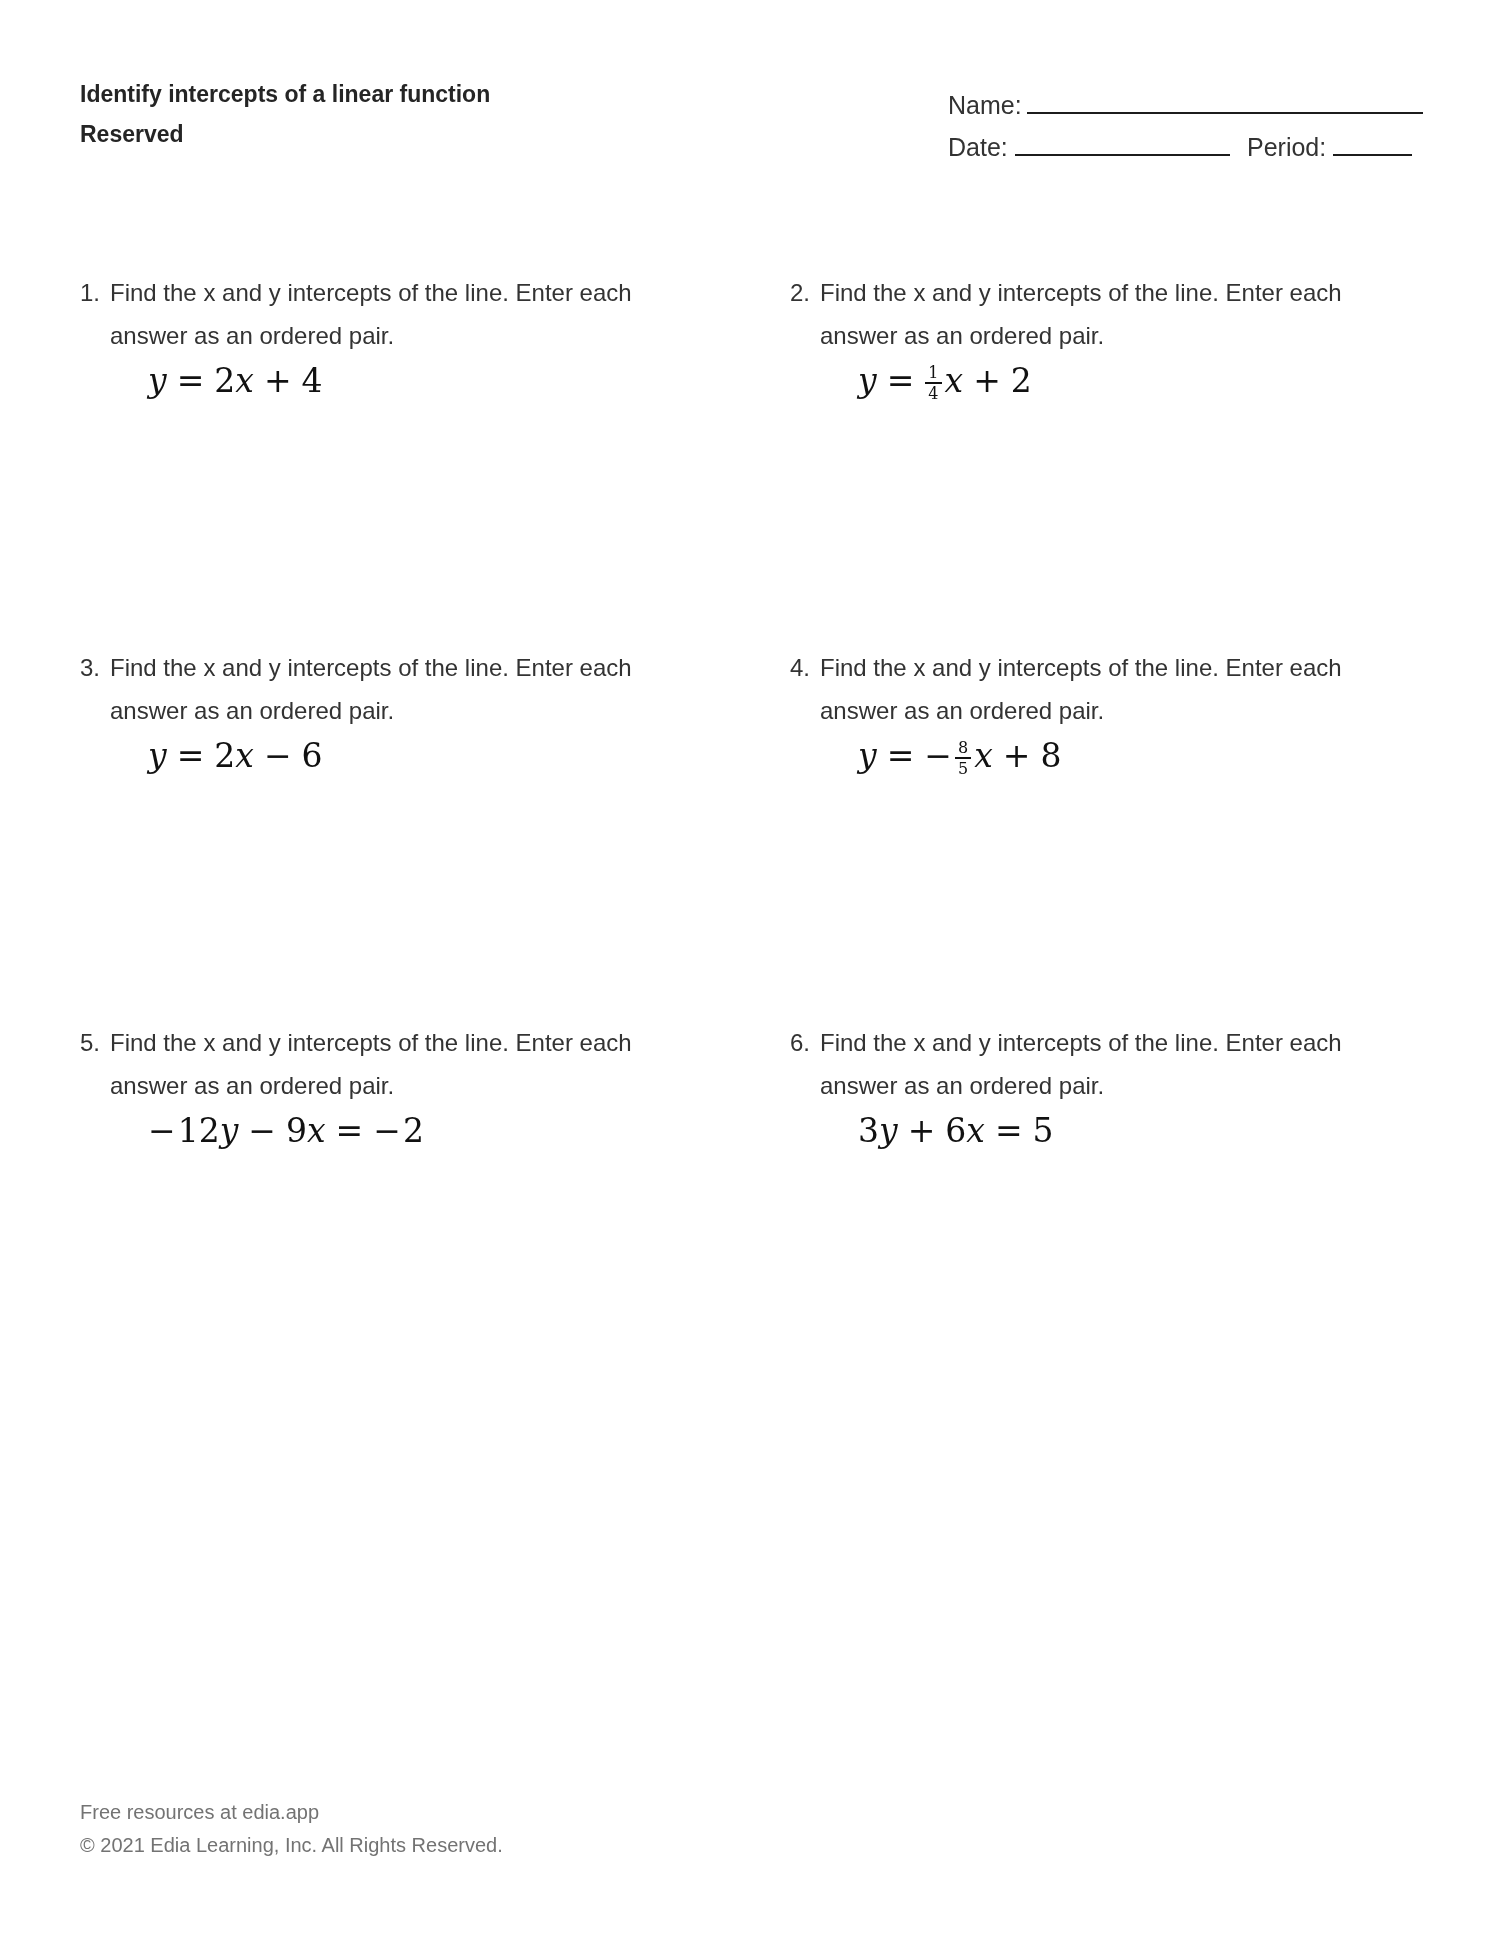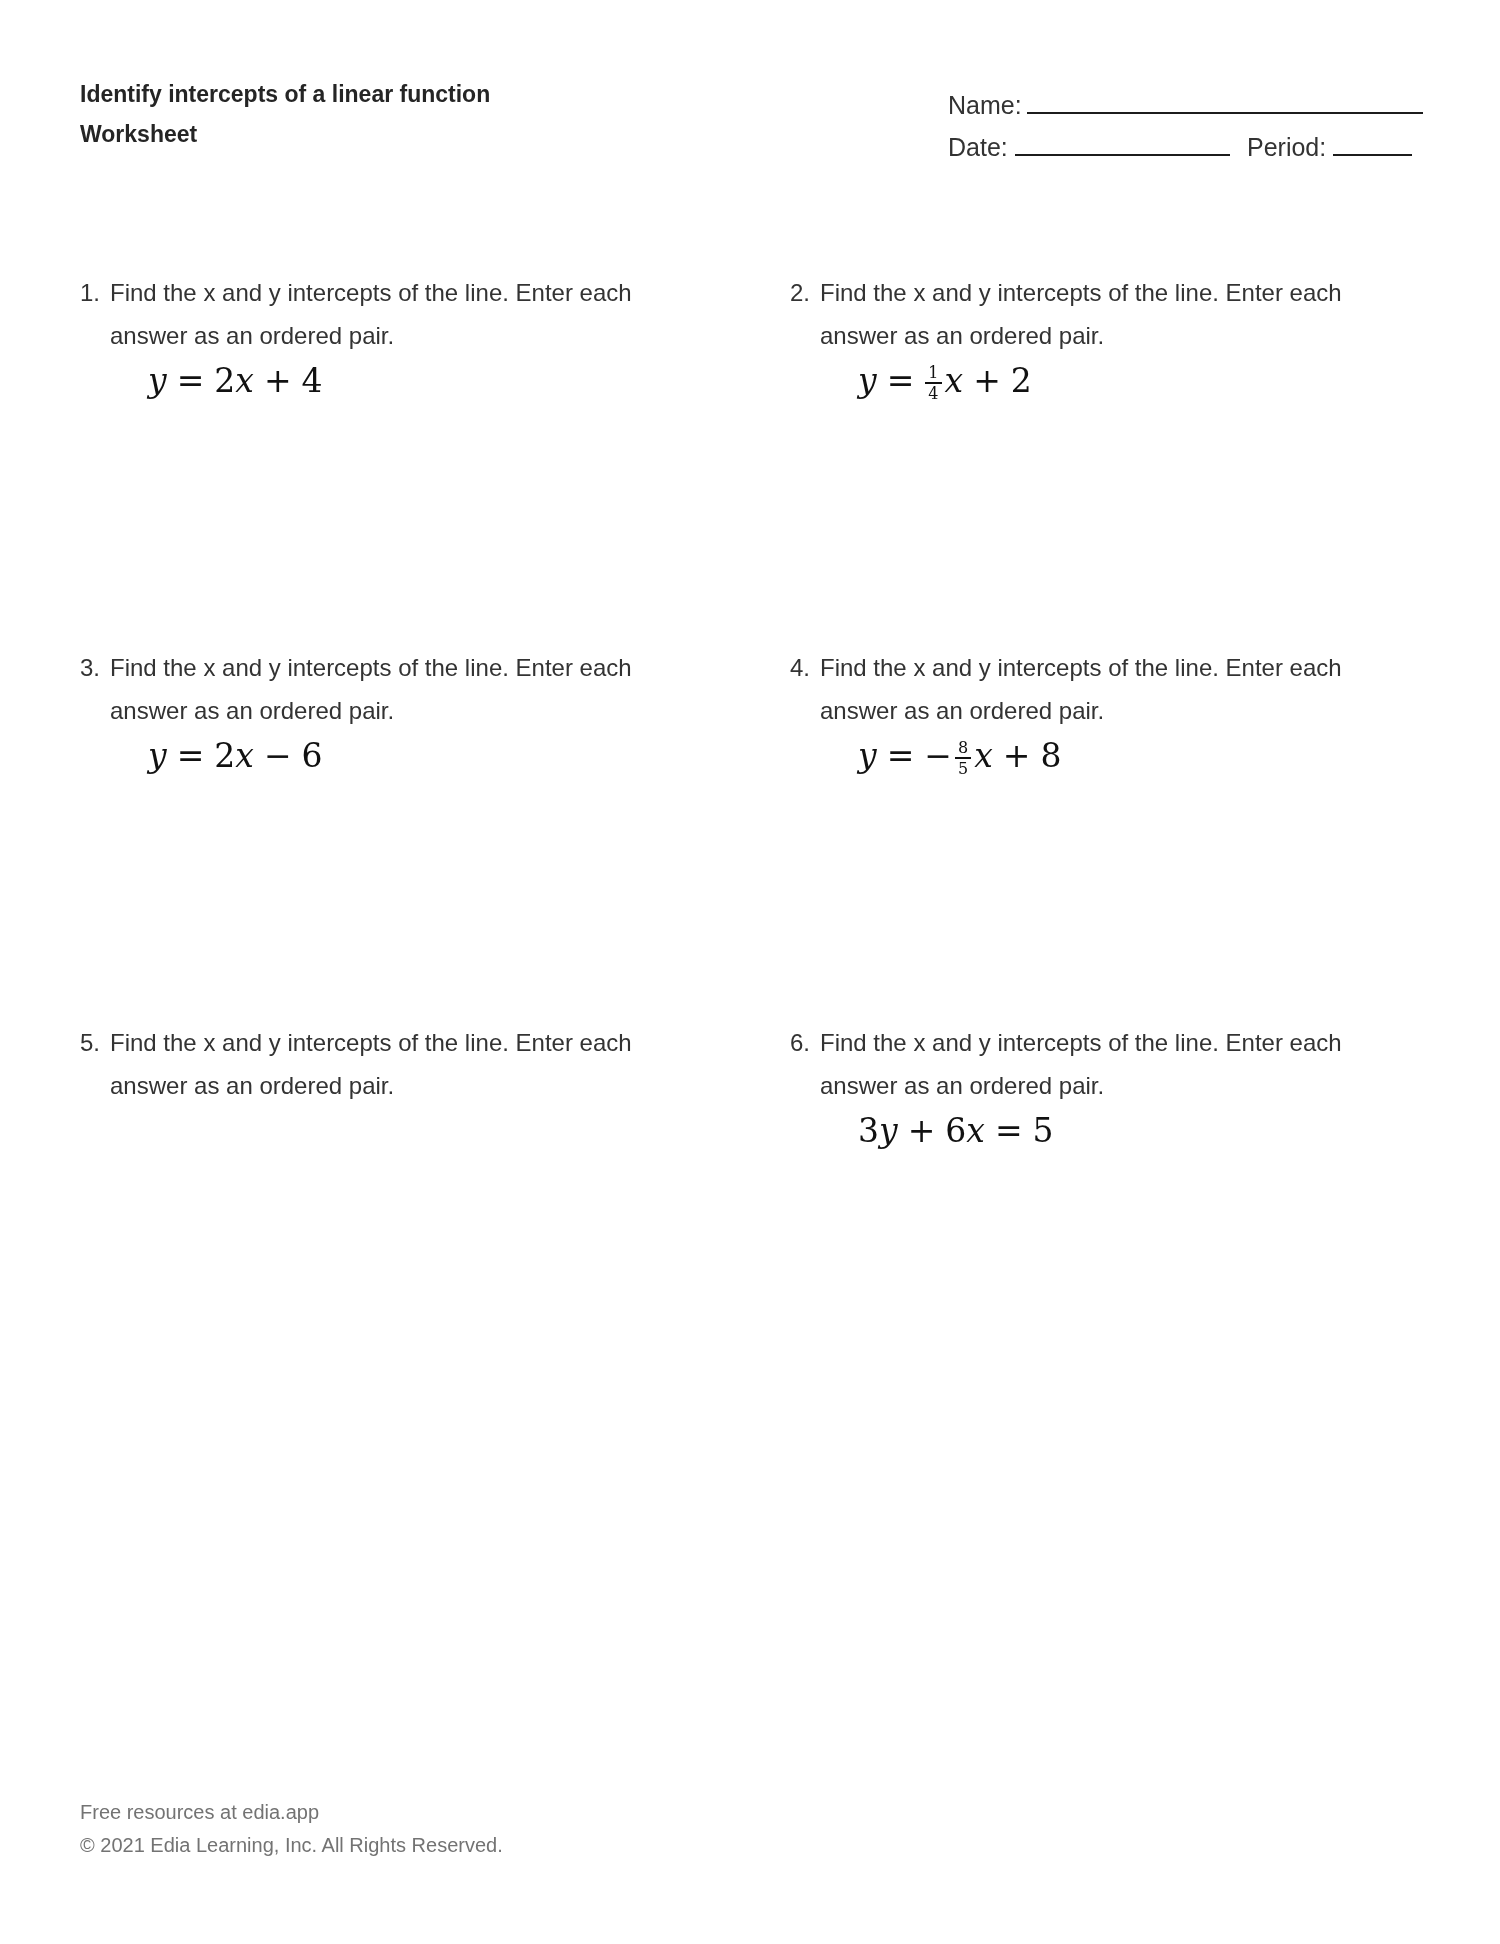--- a/index.html
+++ b/index.html
@@ -93,21 +93,21 @@
     color: #737373;
   }
 </style>
 </head>
 <body>
 
 <div class="page">
 
   <div class="title-block">
     <div>Identify intercepts of a linear function</div>
-    <div>Worksheet</div>
+    <div>Reserved</div>
   </div>
 
   <span class="field-label" id="name-label">Name:</span>
   <div class="blank-line" id="name-line"></div>
 
   <span class="field-label" id="date-label">Date:</span>
   <div class="blank-line" id="date-line"></div>
 
   <span class="field-label" id="period-label">Period:</span>
   <div class="blank-line" id="period-line"></div>
@@ -163,20 +163,21 @@
   </div>
 
   <div class="problem" id="p5">
     <div class="q">
       <span class="qnum">5.</span>
       <span class="qtext">
         <span class="qline">Find the x and y intercepts of the line. Enter each</span>
         <span class="qline">answer as an ordered pair.</span>
       </span>
     </div>
+    <div class="eq"><span class="mneg">−</span><span class="mnum">12</span><span class="mvar">y</span><span class="mop">−</span><span class="mnum">9</span><span class="mvar">x</span><span class="mop">=</span><span class="mneg">−</span><span class="mnum">2</span></div>
   </div>
 
   <div class="problem" id="p6">
     <div class="q">
       <span class="qnum">6.</span>
       <span class="qtext">
         <span class="qline">Find the x and y intercepts of the line. Enter each</span>
         <span class="qline">answer as an ordered pair.</span>
       </span>
     </div>

